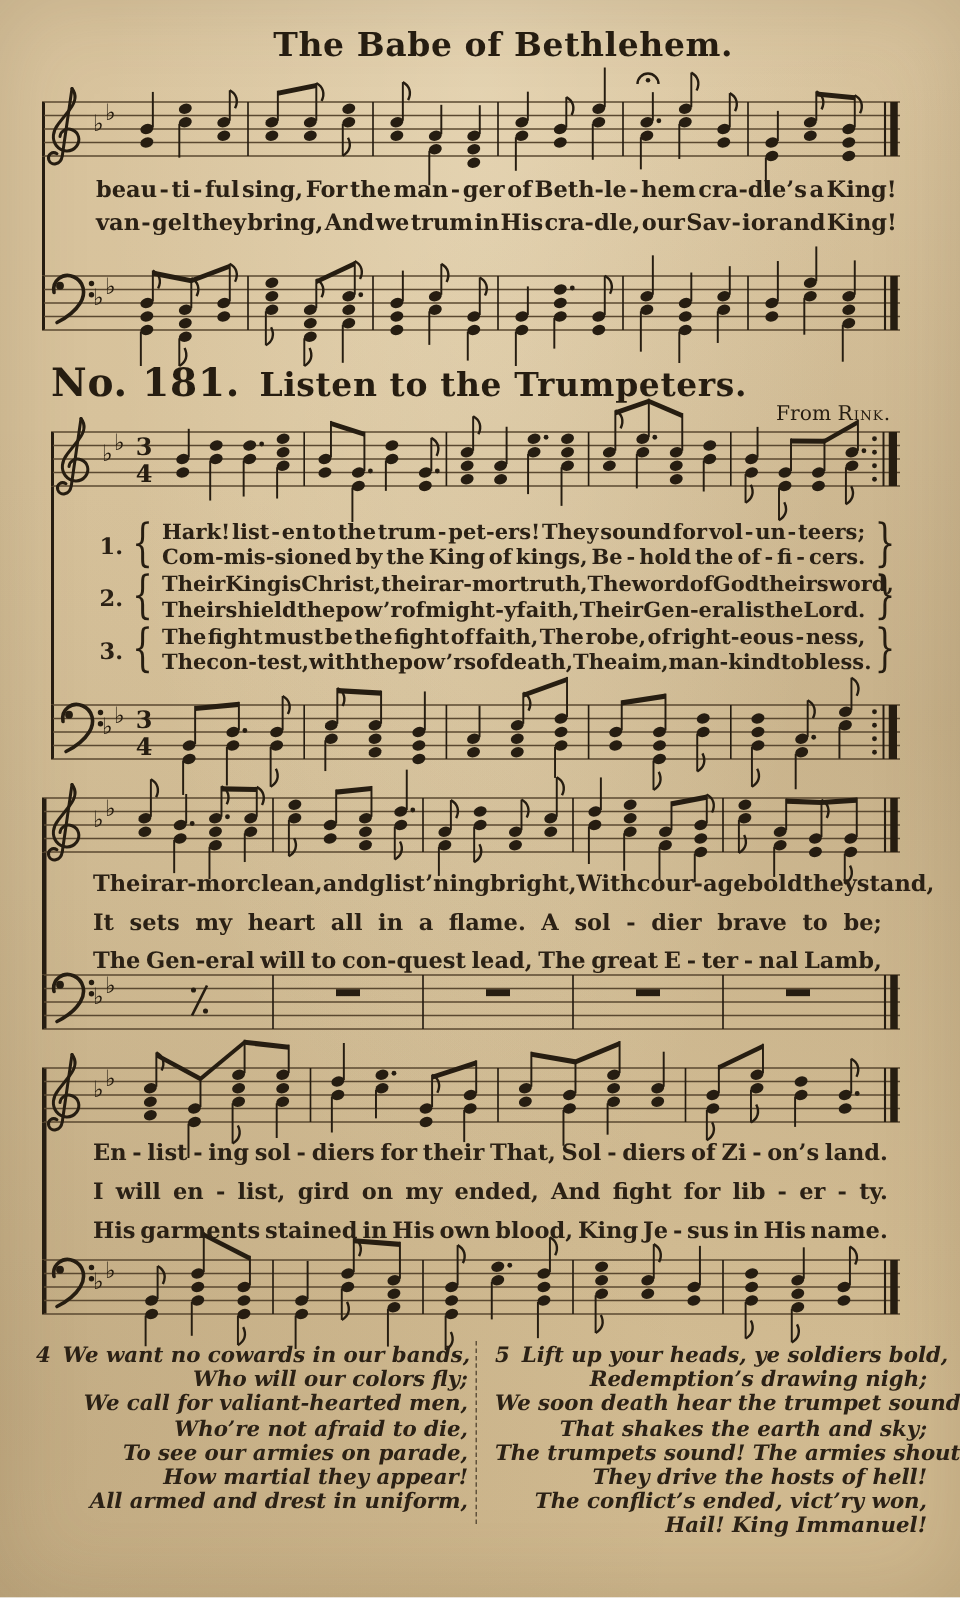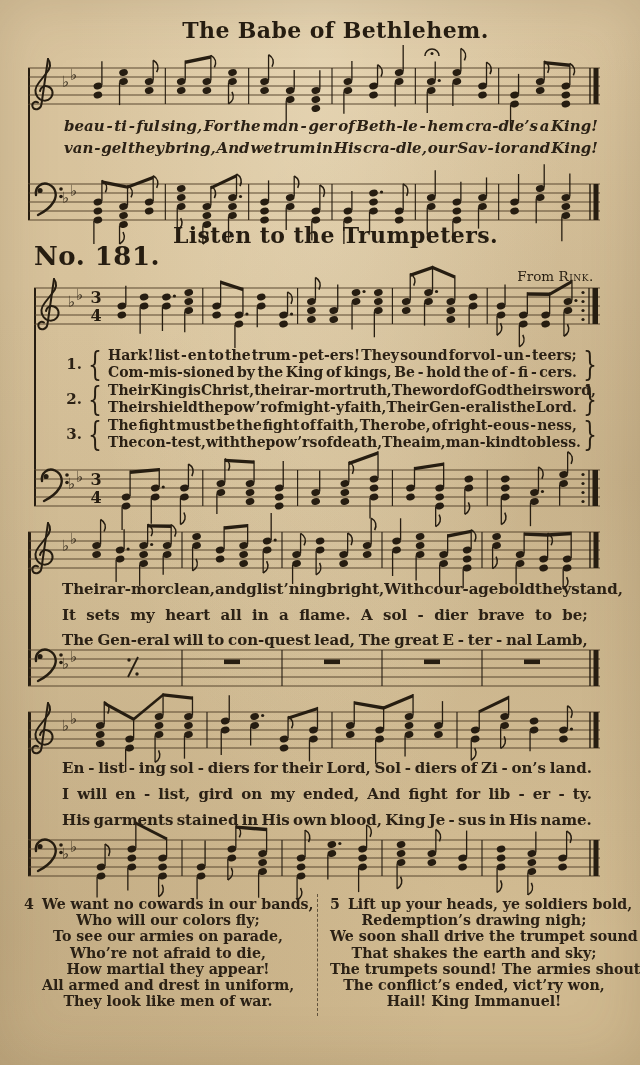--- a/index.html
+++ b/index.html
@@ -40,22 +40,22 @@
     display:flex;align-items:center;gap:3px;color:var(--lyric);
   }
   .vnum{font-size:15px;font-weight:600;width:24px;text-align:right;flex:none;}
   .brace{
     display:inline-block;flex:none;font-size:22px;line-height:1;
     transform:scaleY(1.55);margin:0 3px;font-weight:400;color:var(--ink);
   }
   .vlines{flex:1;display:flex;flex-direction:column;gap:1px;min-width:0;}
   .vline{font-size:14px;font-weight:600;line-height:15.5px;}
   .vcol{
-    position:absolute;top:896px;width:288px;text-align:center;
-    font-size:14.2px;font-weight:600;line-height:16.2px;color:var(--lyric);
+    position:absolute;top:896px;width:288px;text-align:right;
+    font-size:14.2px;font-weight:600;line-height:16.2px;color:var(--lyric);font-style:italic;
   }
   .vcol div{white-space:nowrap;}
   .vni{margin-right:8px;}
   .col-divider{
     position:absolute;left:317px;top:894px;height:122px;width:0;
     border-left:1.5px dashed rgba(38,29,17,.65);
   }
 </style>
 </head>
 <body>
@@ -827,21 +827,21 @@
         <ellipse cx="562.6153846153846" cy="55" rx="4.4" ry="3.3" fill="#261d11" transform="rotate(-18 562.6153846153846 55)"></ellipse>
         <line x1="566.6153846153846" y1="45" x2="566.6153846153846" y2="18.96117402985692" stroke="#261d11" stroke-width="1.3"></line>
         <path d="M 566.6153846153846 18.96117402985692 c 4.5 2.5 6 7 3.5 12" stroke="#261d11" fill="none" stroke-width="1.6"></path>
         <line x1="590" y1="28" x2="590" y2="64" stroke="#261d11" stroke-width="1.4"></line>
         <rect x="593.5" y="28" width="5" height="36" fill="#261d11"></rect>
       </svg>
     </div>
 
   <div class="h-title" style="top:17px">The Babe of Bethlehem.</div>
 
-  <div class="lyrblock" style="top:117px;left:64px;right:42px;font-style:italic;">
+  <div class="lyrblock" style="top:117px;left:64px;right:42px;">
     <div class="lyr spread" style="height:22px">
         <span>beau</span>
         <span>-</span>
         <span>ti</span>
         <span>-</span>
         <span>ful</span>
         <span>sing,</span>
         <span>For</span>
         <span>the</span>
         <span>man</span>
@@ -870,21 +870,21 @@
         <span>our</span>
         <span>Sav</span>
         <span>-</span>
         <span>ior</span>
         <span>and</span>
         <span>King!</span>
       </div>
   </div>
 
   <div class="hymn-no">No. 181.</div>
-  <div class="h-title" style="top:222px">Listen to the Trumpeters.</div>
+  <div class="h-title" style="top:244px">Listen to the Trumpeters.</div>
   <div class="attrib"><span>From</span>&nbsp;<span class="sc">Rink.</span></div>
 
   <div class="vpair" style="top:348px">
     <span class="vnum">1.</span>
     <span class="brace">{</span>
     <div class="vlines">
       <div class="vline spread">
           <span>Hark!</span>
           <span>list</span>
           <span>-</span>
@@ -1059,21 +1059,21 @@
         <span>En</span>
         <span>-</span>
         <span>list</span>
         <span>-</span>
         <span>ing</span>
         <span>sol</span>
         <span>-</span>
         <span>diers</span>
         <span>for</span>
         <span>their</span>
-        <span>Lord,</span>
+        <span>That,</span>
         <span>Sol</span>
         <span>-</span>
         <span>diers</span>
         <span>of</span>
         <span>Zi</span>
         <span>-</span>
         <span>on’s</span>
         <span>land.</span>
       </div>
     <div class="lyr spread" style="height:26px">
@@ -1109,32 +1109,33 @@
         <span>sus</span>
         <span>in</span>
         <span>His</span>
         <span>name.</span>
       </div>
   </div>
 
   <div class="vcol" style="left:24px">
     <div><span class="vni">4</span><span>We want no cowards in our bands,</span></div>
     <div>Who will our colors fly;</div>
+    <div>We call for valiant-hearted men,</div>
+    <div>Who’re not afraid to die,</div>
     <div>To see our armies on parade,</div>
-    <div>Who’re not afraid to die,</div>
     <div>How martial they appear!</div>
     <div>All armed and drest in uniform,</div>
-    <div>They look like men of war.</div>
   </div>
 
   <div class="col-divider"></div>
 
   <div class="vcol" style="left:330px">
     <div><span class="vni">5</span><span>Lift up your heads, ye soldiers bold,</span></div>
     <div>Redemption’s drawing nigh;</div>
-    <div>We soon shall drive the trumpet sound</div>
+    <div>We soon death hear the trumpet sound</div>
     <div>That shakes the earth and sky;</div>
     <div>The trumpets sound! The armies shout!</div>
+    <div>They drive the hosts of hell!</div>
     <div>The conflict’s ended, vict’ry won,</div>
     <div>Hail! King Immanuel!</div>
   </div>
 
 </div>
 
 </body></html>

